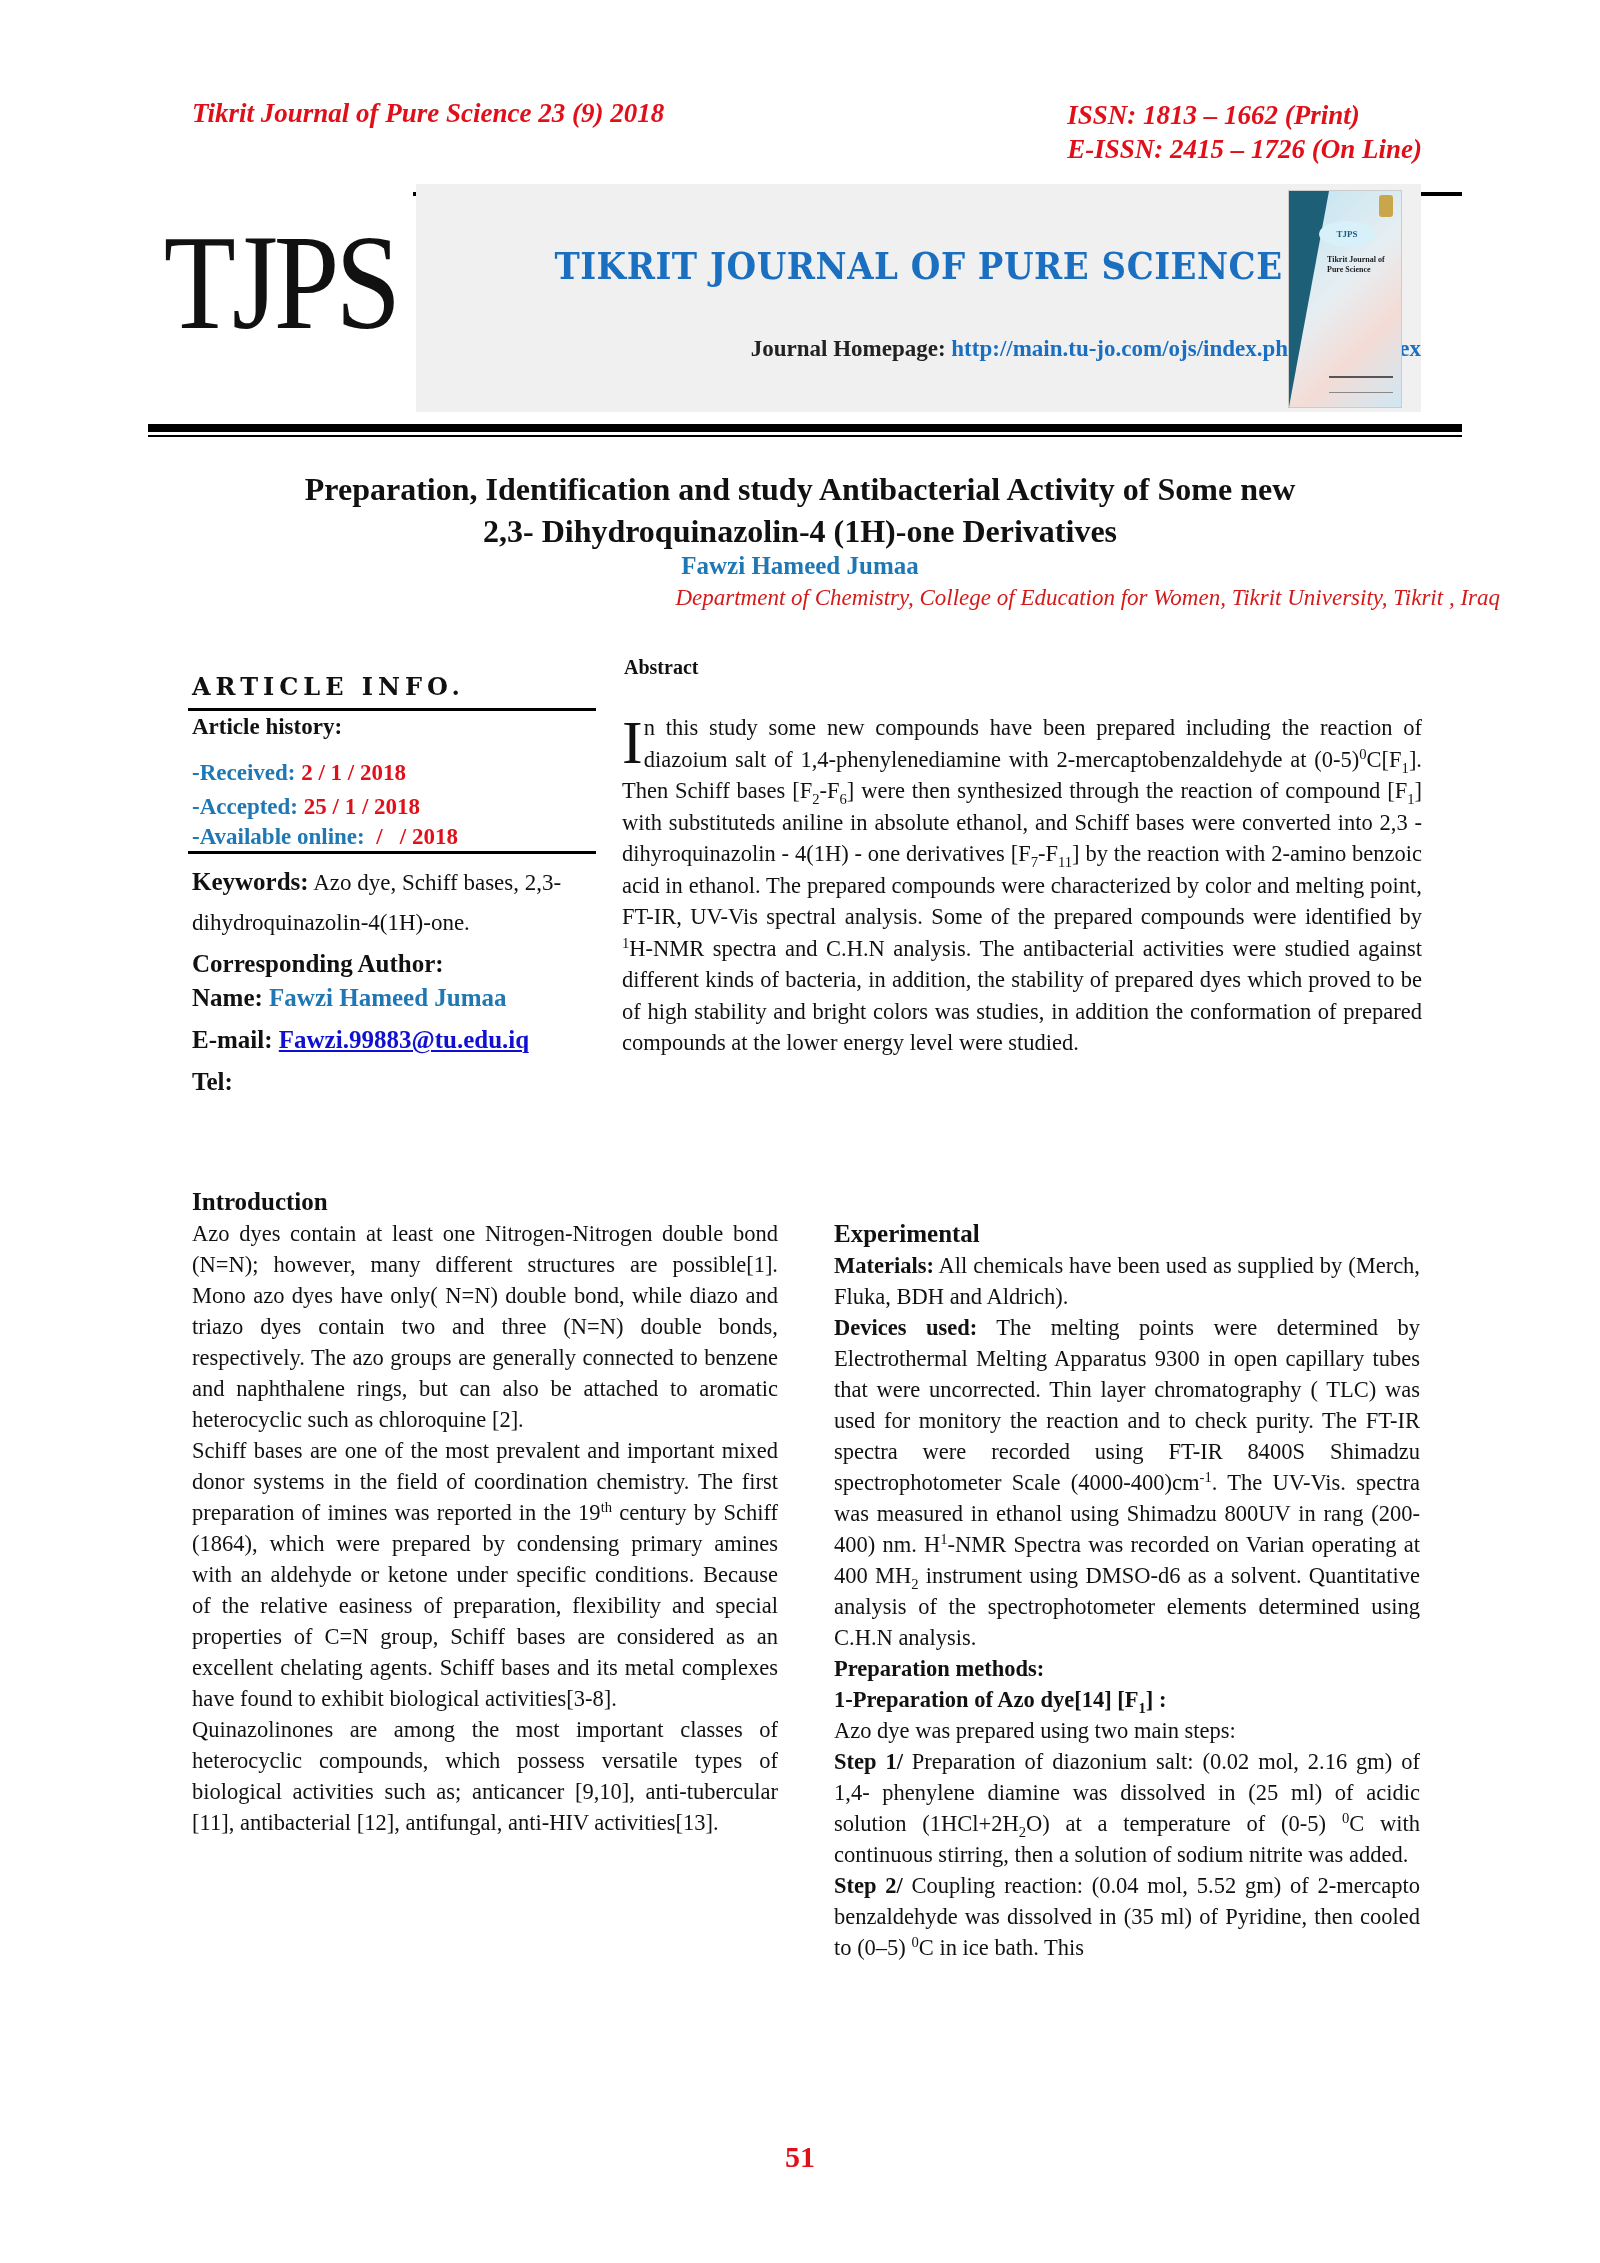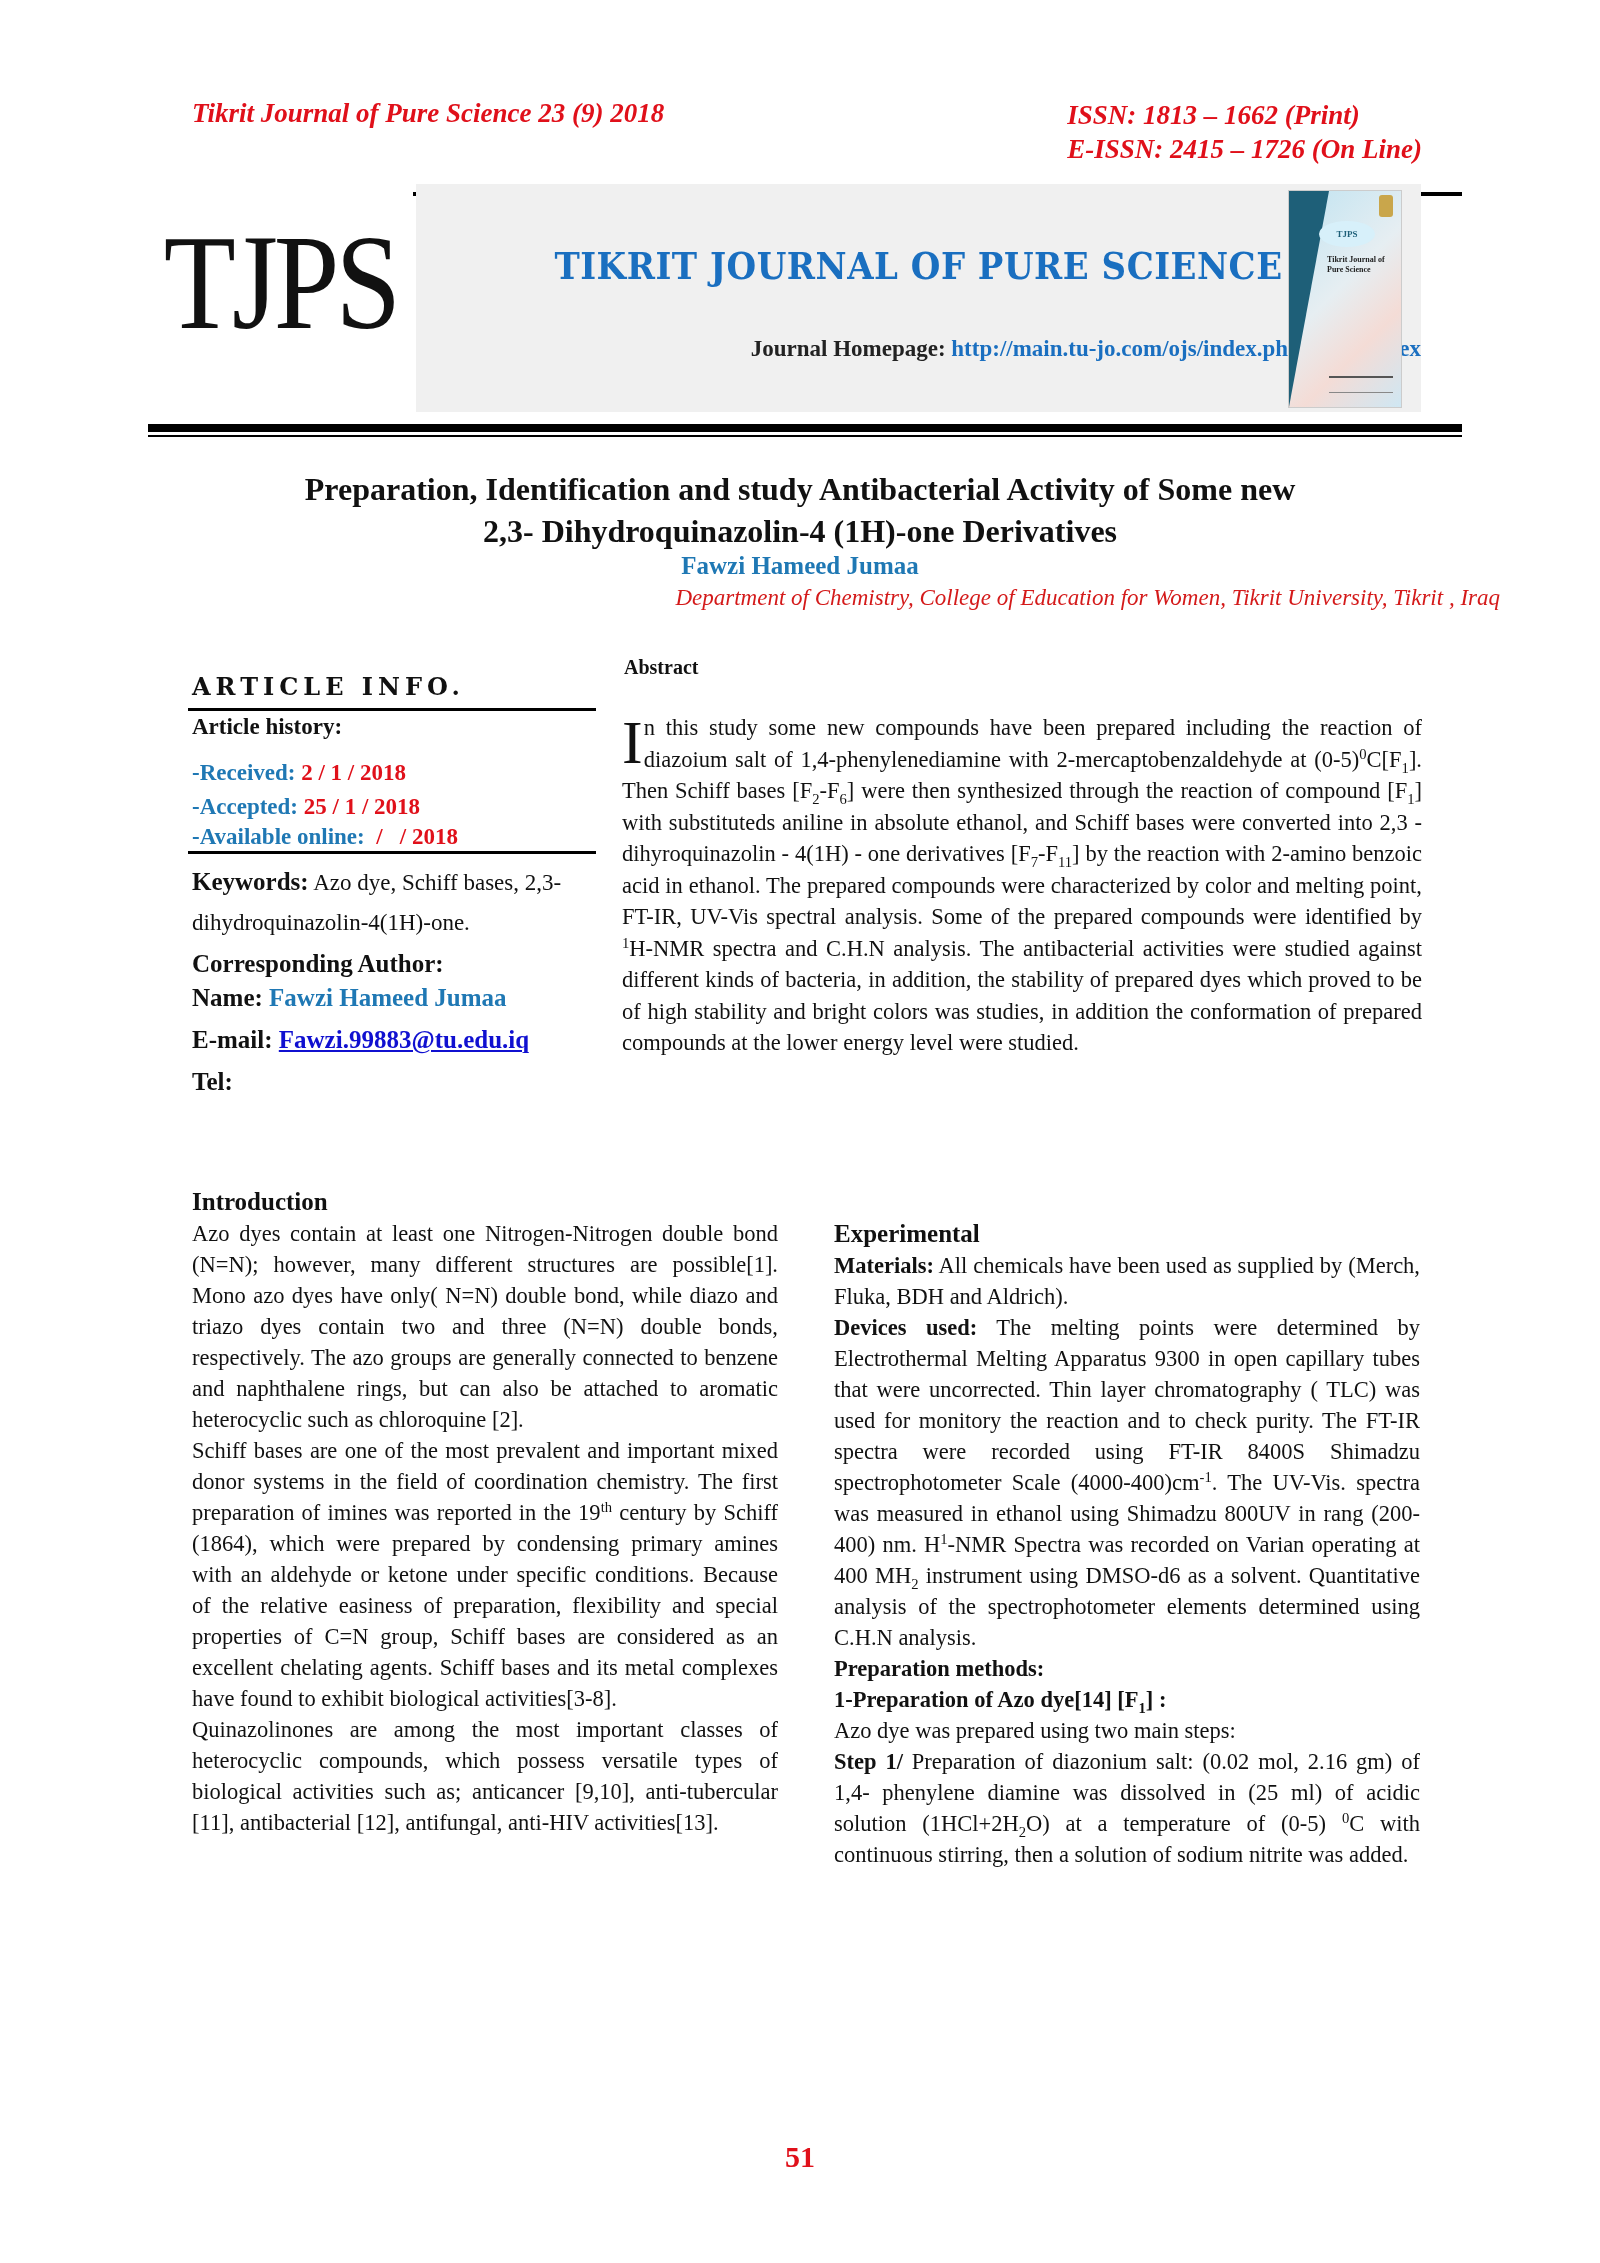--- a/index.html
+++ b/index.html
@@ -132,15 +132,16 @@
 </div>
 
 <div class="abs col exp">
   <h3>Experimental</h3>
   <p><b>Materials:</b><span> All chemicals have been used as supplied by (Merch, Fluka, BDH and Aldrich).</span></p>
   <p><b>Devices used:</b><span> The melting points were determined by Electrothermal Melting Apparatus 9300 in open capillary tubes that were uncorrected. Thin layer chromatography ( TLC) was used for monitory the reaction and to check purity. The FT-IR spectra were recorded using FT-IR 8400S Shimadzu spectrophotometer Scale (4000-400)cm<sup>-1</sup>. The UV-Vis. spectra was measured in ethanol using Shimadzu 800UV in rang (200-400) nm. H<sup>1</sup>-NMR Spectra was recorded on Varian operating at 400 MH<sub>2</sub> instrument using DMSO-d6 as a solvent. Quantitative analysis of the spectrophotometer elements determined using C.H.N analysis.</span></p>
   <p><b>Preparation methods:</b></p>
   <p><b>1-Preparation of Azo dye[14] [F<sub>1</sub>] :</b></p>
   <p>Azo dye was prepared using two main steps:</p>
   <p><b>Step 1/</b><span> Preparation of diazonium salt: (0.02 mol, 2.16 gm) of 1,4- phenylene diamine was dissolved in (25 ml) of acidic solution (1HCl+2H<sub>2</sub>O) at a temperature of (0-5) <sup>0</sup>C with continuous stirring, then a solution of sodium nitrite was added.</span></p>
+  <p><b>Step 2/</b><span> Coupling reaction: (0.04 mol, 5.52 gm) of 2-mercapto benzaldehyde was dissolved in (35 ml) of Pyridine, then cooled to (0–5) <sup>0</sup>C in ice bath. This</span></p>
 </div>
 
 <div class="abs pageno">51</div>
 
 </body></html>

